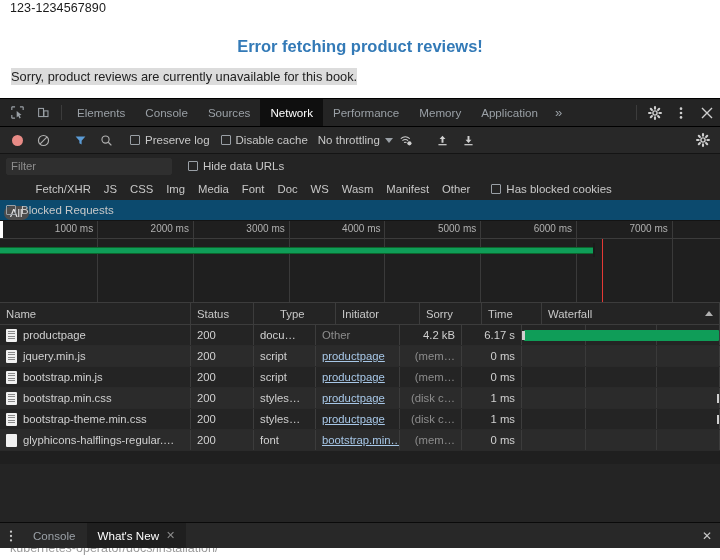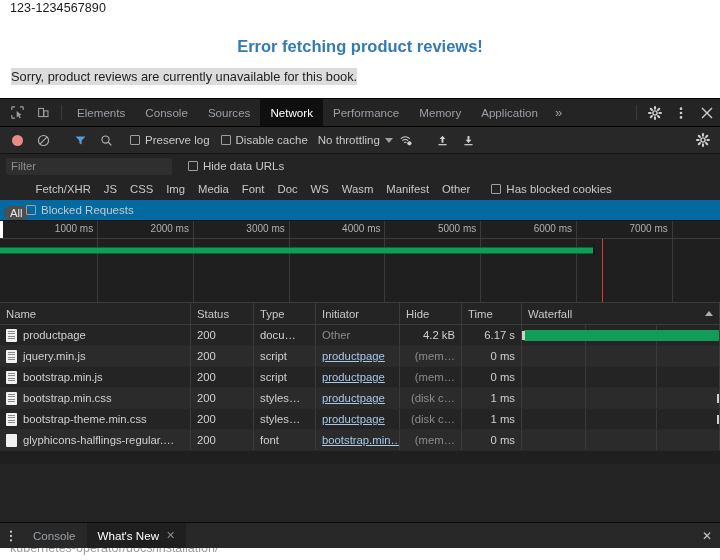--- a/index.html
+++ b/index.html
@@ -165,22 +165,22 @@
     font-size: 11.3px;
     white-space: nowrap;
   }
   .type-chip.active { background: #4d4d4d; color: #e8e8e8; margin-top: 48px; }
   .type-row .cb { margin-left: 14px; }
 
   
   .blocked-row {
     display: flex; align-items: center;
     height: 21px;
-    background: #0369a1;
-    padding: 0 20px;
+    background: #0c4a6e;
+    padding: 0 0;
     border-bottom: 1px solid #141414;
   }
   .blocked-row .cb { margin-left: 6px; }
 
   
   .overview {
     position: relative;
     height: 82px;
     background: #1f1f1f;
     border-bottom: 1px solid #3c3c3c;
@@ -558,28 +558,28 @@
     </div>
 
     <div class="table-wrap">
       <div class="thead" id="table-head">
           <div class="th" style="width: 191px; flex: 0 0 191px;">
             <span>Name</span>
           </div>
           <div class="th" style="width: 63px; flex: 0 0 63px;">
             <span>Status</span>
           </div>
-          <div class="th" style="width: 62px; flex: 0 0 62px;">
+          <div class="th" style="width: 62px; flex: 0 0 62px; margin-left: 20px;">
             <span>Type</span>
           </div>
           <div class="th" style="width: 84px; flex: 0 0 84px;">
             <span>Initiator</span>
           </div>
           <div class="th" style="width: 62px; flex: 0 0 62px;">
-            <span>Hide</span>
+            <span>Sorry</span>
           </div>
           <div class="th" style="width: 60px; flex: 0 0 60px;">
             <span>Time</span>
           </div>
           <div class="th" style="flex: 1 1 auto;">
             <span>Waterfall</span>
             <span class="sort-arrow"></span>
           </div>
         </div>
       <div id="table-body">

